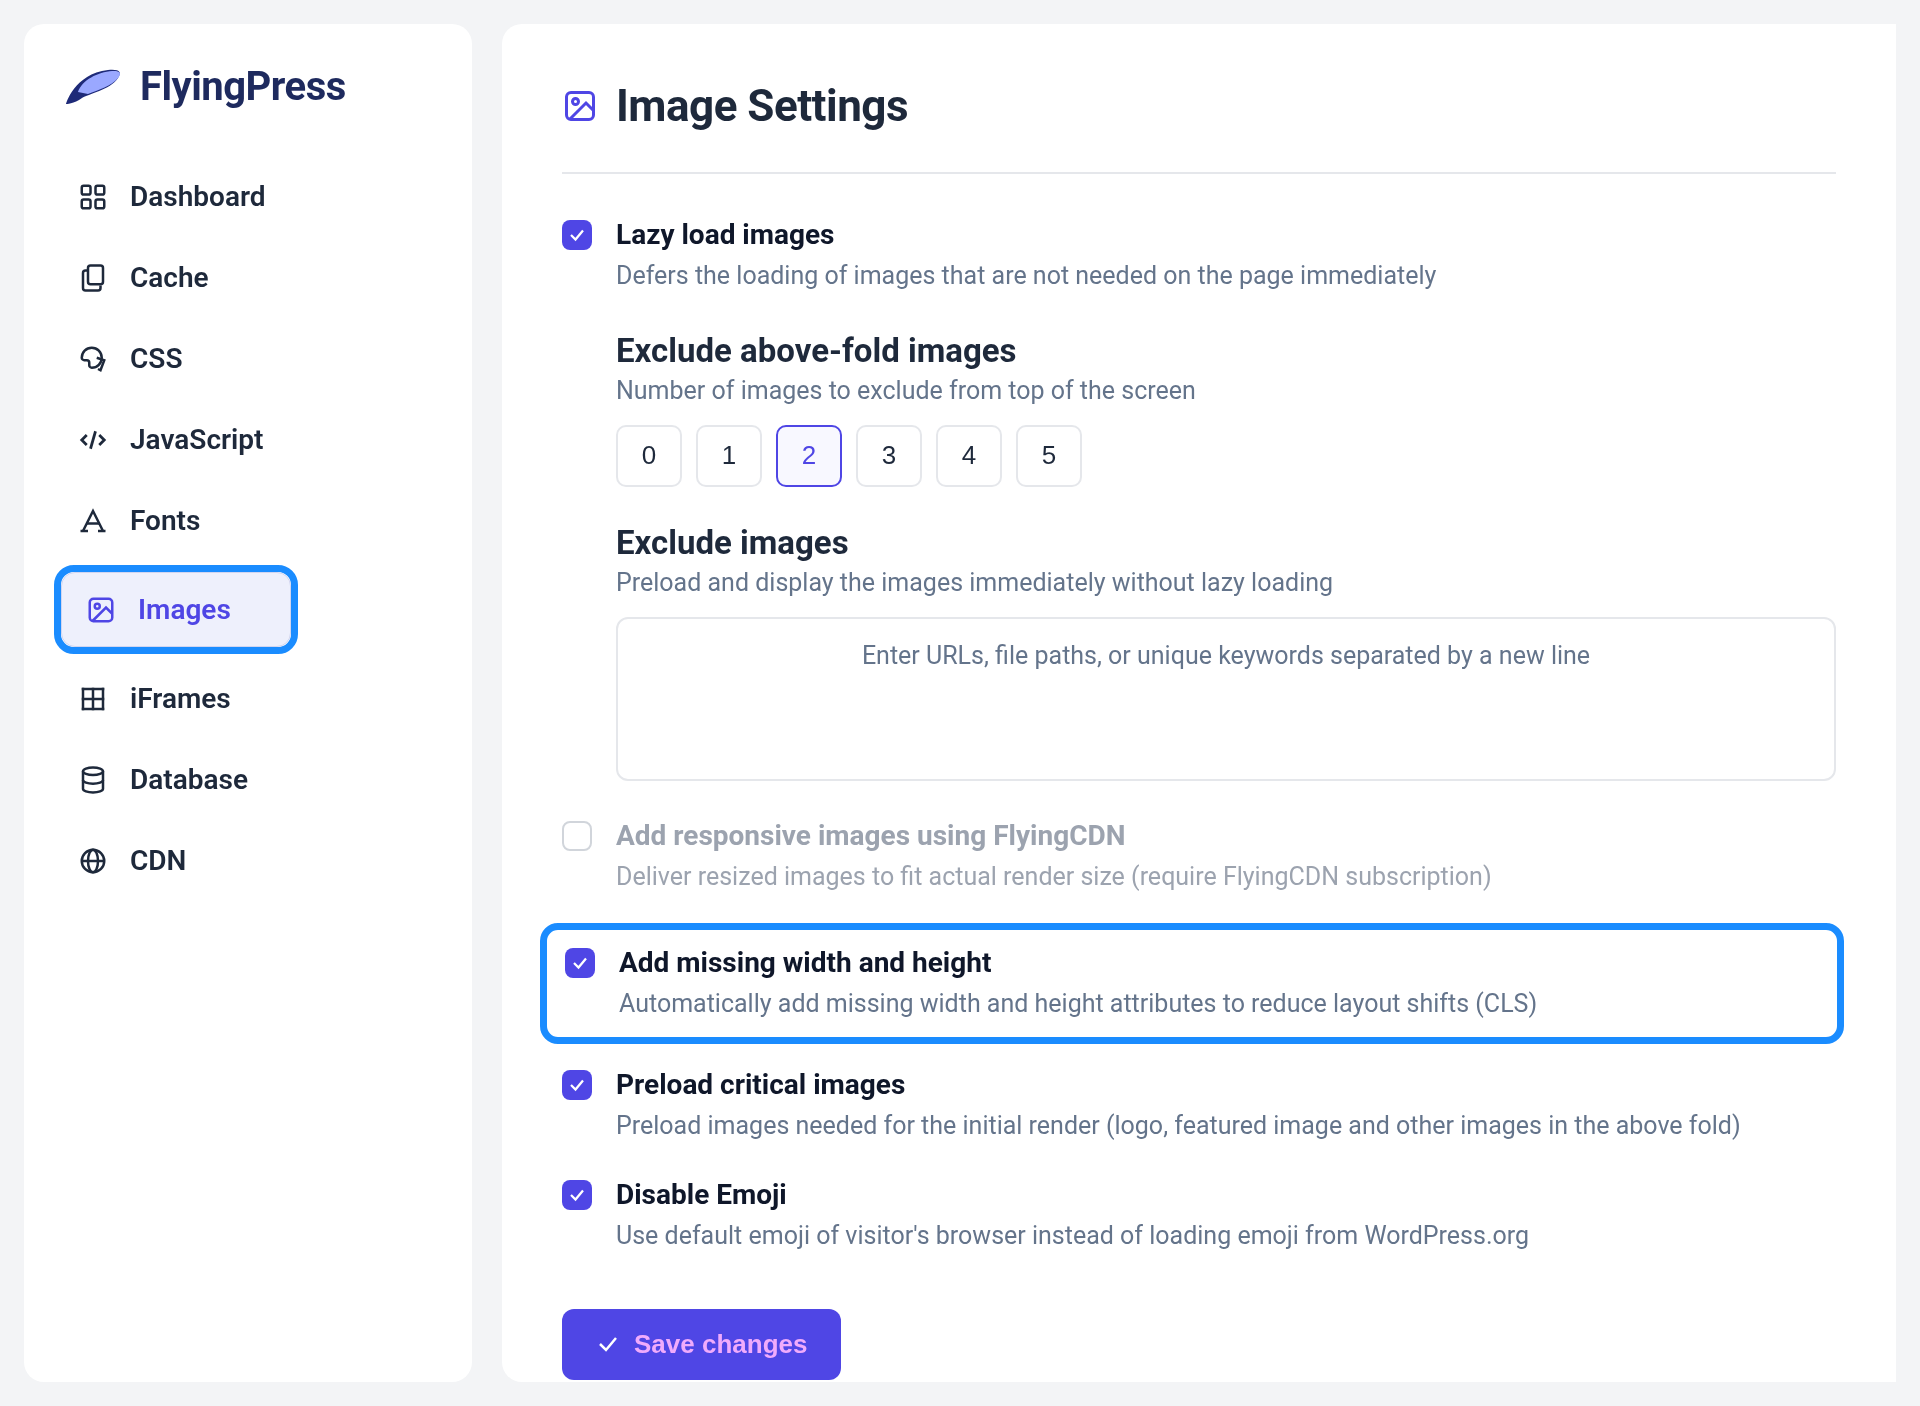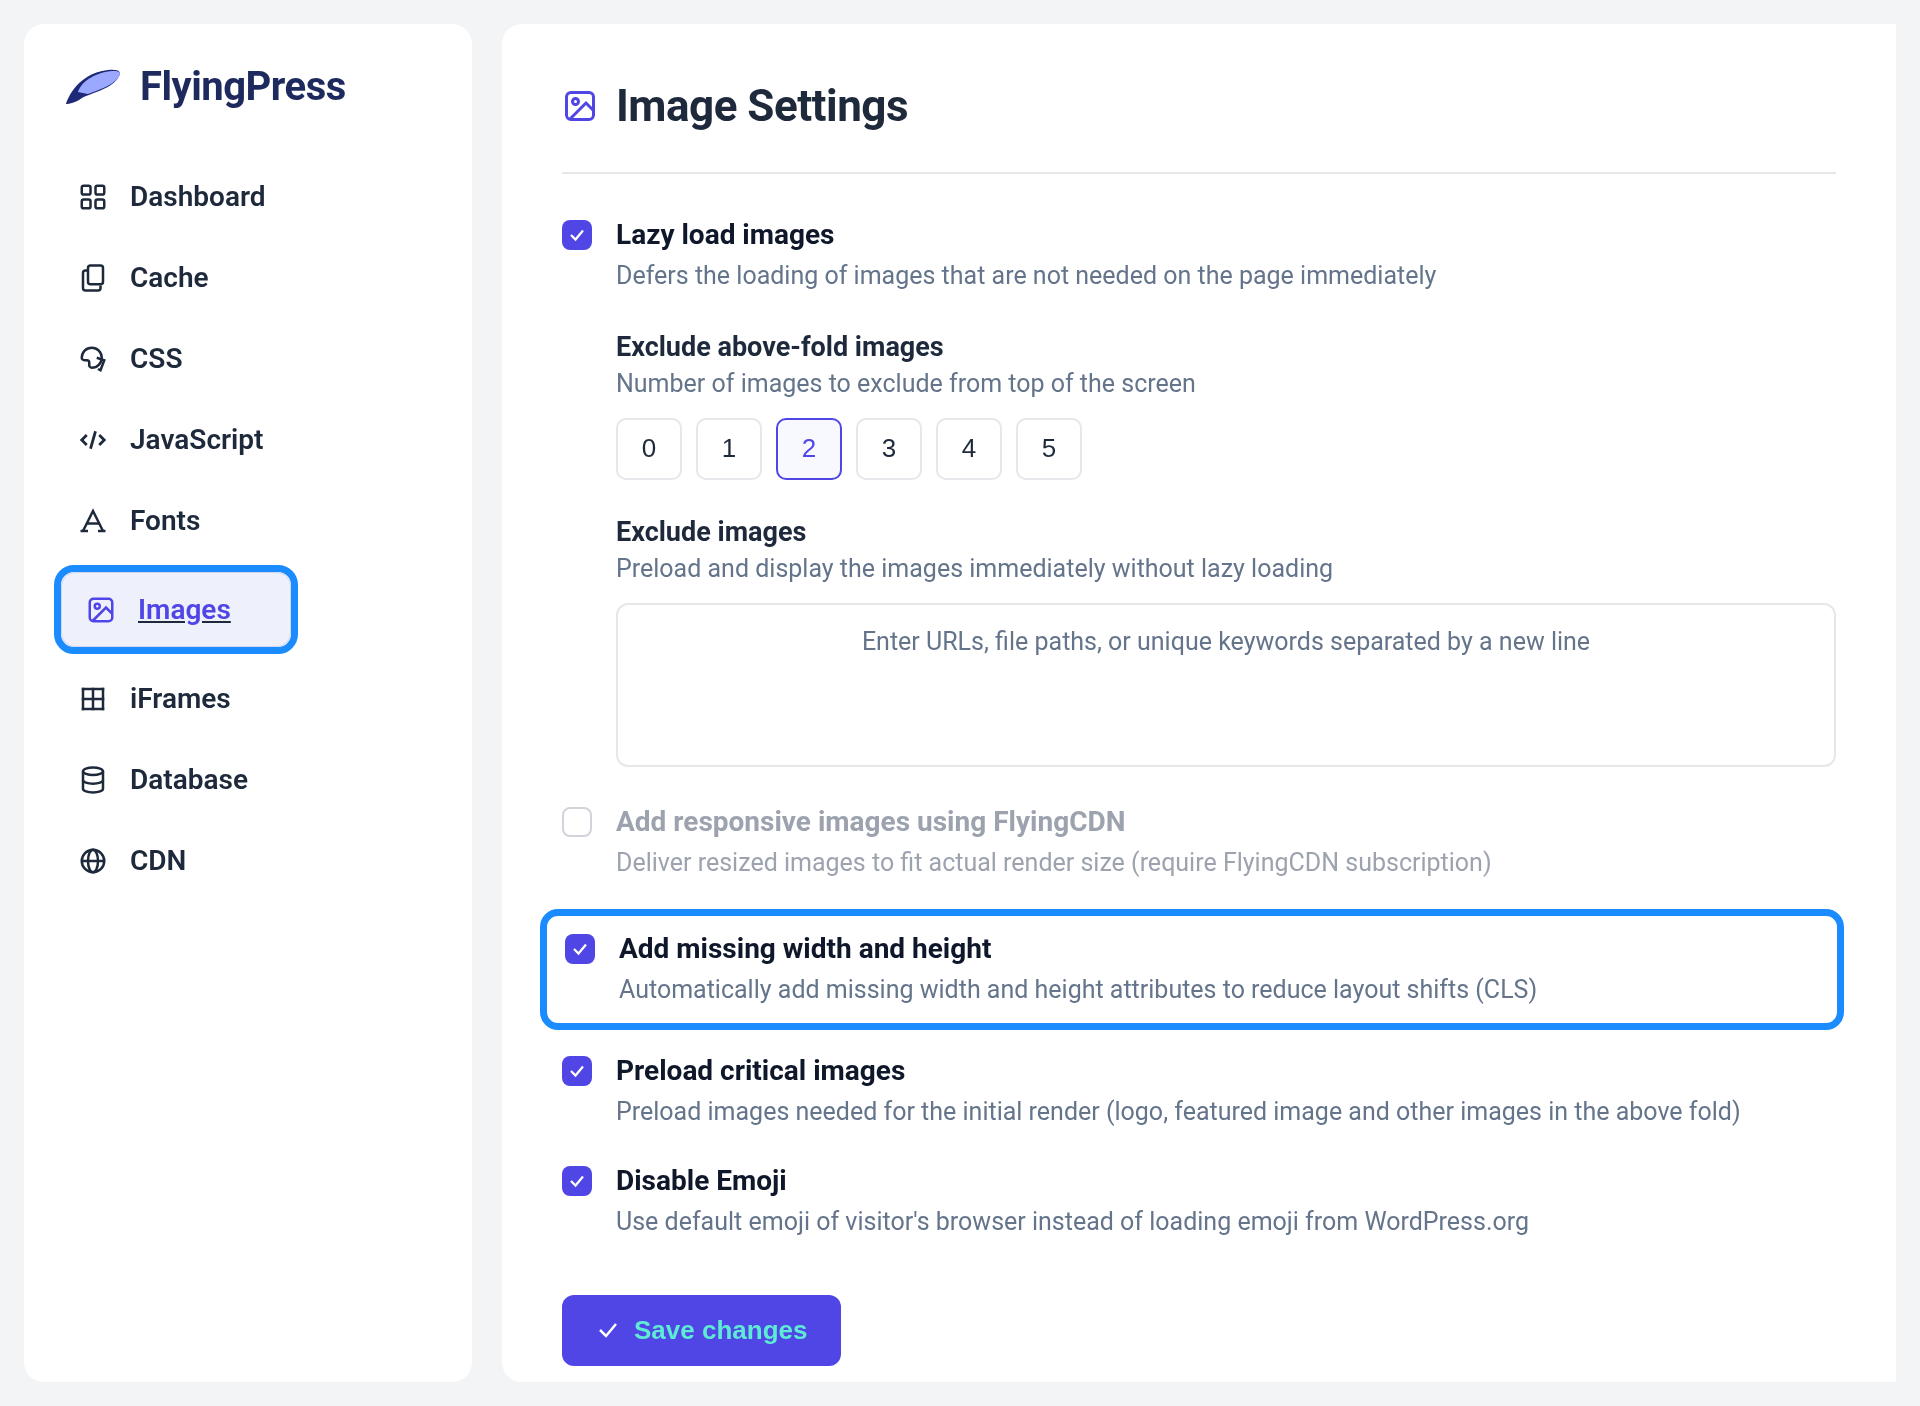--- a/index.html
+++ b/index.html
@@ -24,21 +24,21 @@
 .logo-text { font-size: 40px; font-weight: 700; color: #1e2a5e; letter-spacing: -0.5px; }
 .nav { display: flex; flex-direction: column; gap: 8px; }
 .nav-item {
   display: flex; align-items: center; gap: 22px;
   padding: 20px 24px; border-radius: 14px; cursor: pointer;
   font-size: 28px; font-weight: 600; color: #1e293b;
 }
 .nav-item svg { width: 30px; height: 30px; stroke: #1e293b; flex-shrink: 0; }
 .nav-item-active-wrap {
   border: 7px solid #1a8cff; border-radius: 20px; padding: 0;
-  display: inline-block; width: 244px; text-decoration: underline;
+  display: inline-block; width: 244px;
 }
 .nav-item.active {
   background: #eef0fc; color: #4f46e5;
   border: 1px solid #d1d5f0; margin: 0;
 }
 .nav-item.active svg { stroke: #4f46e5; }
 .main {
   flex: 1; background: #fff; border-radius: 20px 0 0 20px;
   padding: 56px 60px 40px 60px; overflow: hidden;
 }
@@ -55,21 +55,21 @@
 }
 .checkbox.checked { background: #4f46e5; }
 .checkbox.unchecked { background: #fff; border: 2px solid #d1d5db; }
 .checkbox svg { width: 18px; height: 18px; stroke: #fff; stroke-width: 3; }
 .setting-body { flex: 1; }
 .setting-title { font-size: 28px; font-weight: 700; color: #0f172a; margin-bottom: 6px; }
 .setting-desc { font-size: 25px; color: #64748b; line-height: 1.5; }
 .setting-title.disabled { color: #9ca3af; }
 .setting-desc.disabled { color: #9ca3af; }
 .subsection { margin-top: 36px; }
-.sub-title { font-size: 27px; font-weight: 700; color: #1e293b; margin-bottom: 6px; }
+.sub-title { font-size: 33px; font-weight: 700; color: #1e293b; margin-bottom: 6px; }
 .sub-desc { font-size: 25px; color: #64748b; margin-bottom: 20px; }
 .num-options { display: flex; gap: 14px; }
 .num-btn {
   width: 66px; height: 62px; border: 2px solid #e5e7eb; border-radius: 10px;
   background: #fff; font-size: 26px; font-weight: 500; color: #1e293b;
   cursor: pointer; display: flex; align-items: center; justify-content: center;
 }
 .num-btn.selected { border: 2.5px solid #4f46e5; color: #4f46e5; background: #f8f8ff; }
 .textarea-wrap { margin-top: 18px; }
 textarea {
@@ -77,21 +77,21 @@
   padding: 22px 26px; font-size: 25px; color: #1e293b; font-family: inherit; resize: none; text-align: center;
 }
 textarea::placeholder { color: #64748b; }
 .highlight-box {
   border: 7px solid #1a8cff; border-radius: 18px;
   padding: 16px 18px 14px 18px; margin: -6px -8px 24px -22px;
 }
 .highlight-box .setting-row { margin-bottom: 0; }
 .save-btn {
   display: inline-flex; align-items: center; gap: 14px;
-  background: #4f46e5; color: #5eead4; border: none; border-radius: 12px;
+  background: #4f46e5; color: #f0abfc; border: none; border-radius: 12px;
   padding: 20px 34px; font-size: 26px; font-weight: 600; cursor: pointer; margin-top: 20px;
 }
 .save-btn svg { width: 24px; height: 24px; stroke: #fff; stroke-width: 2.5; }
 </style>
 </head>
 <body>
 
 <div class="container">
 
   <aside class="sidebar">

